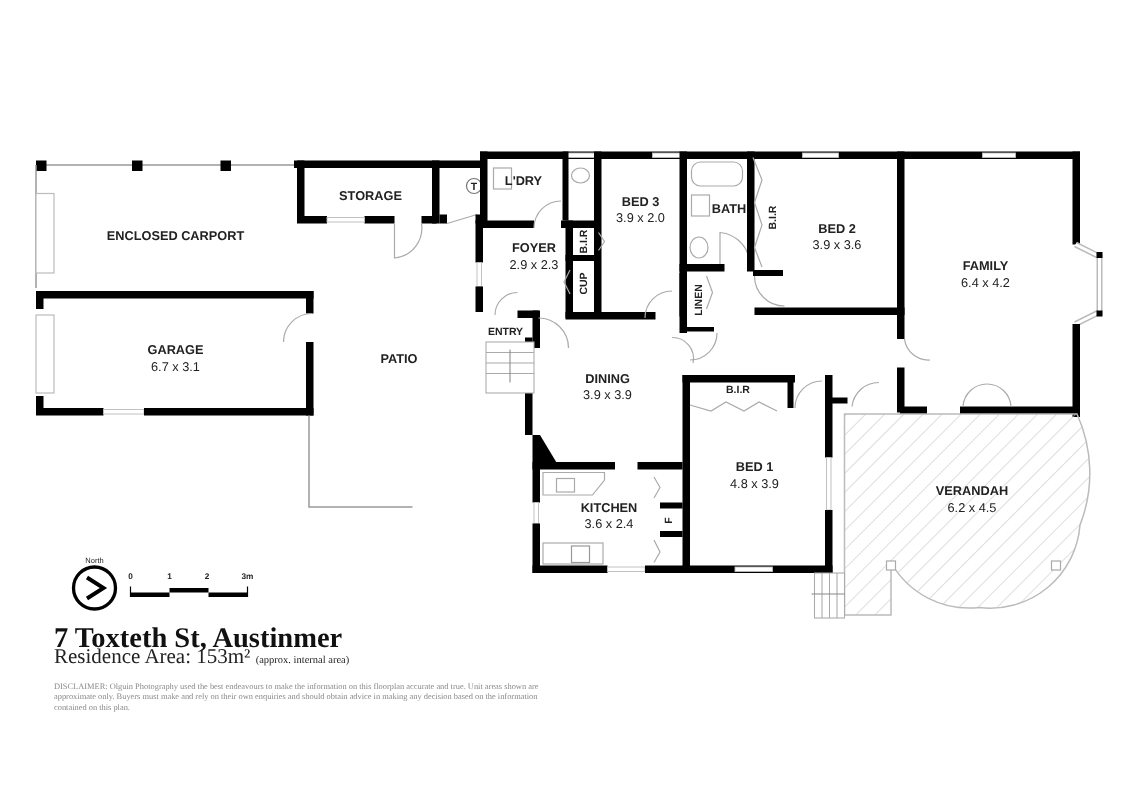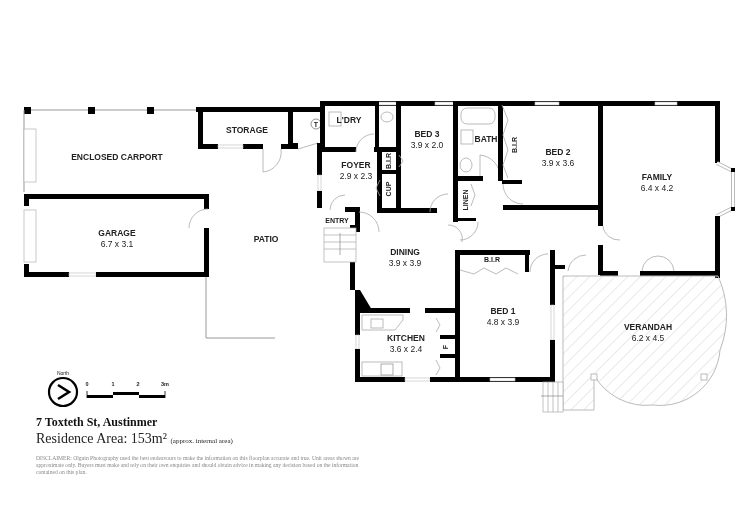--- a/index.html
+++ b/index.html
@@ -5,21 +5,21 @@
   html, body { margin:0; padding:0; background:#ffffff; }
   body { width:750px; height:530px; position:relative; overflow:hidden; font-family:"Liberation Sans", sans-serif; }
   #plan { position:absolute; left:0; top:0; width:750px; height:530px; }
   .room-label { font-family:"Liberation Sans", sans-serif; font-weight:bold; font-size:8.5px; fill:#222; text-anchor:middle; }
   .room-dim { font-family:"Liberation Sans", sans-serif; font-size:8.5px; fill:#222; text-anchor:middle; }
   .small-label { font-family:"Liberation Sans", sans-serif; font-weight:bold; font-size:7px; fill:#222; text-anchor:middle; }
   .wall { fill:#000; }
   .thin { stroke:#999; stroke-width:1; fill:none; }
   .door { stroke:#aaa; stroke-width:0.8; fill:none; }
   .window { fill:#fff; stroke:#bbb; stroke-width:0.6; }
-  .title { position:absolute; left:36px; top:415px; font-family:"Liberation Serif", serif; font-weight:bold; font-size:12px; color:#111; margin:0;text-align:center; }
+  .title { position:absolute; left:36px; top:415px; font-family:"Liberation Serif", serif; font-weight:bold; font-size:19px; color:#111; margin:0;text-align:center; }
   .area { position:absolute; left:36px; top:431px; font-family:"Liberation Serif", serif; font-size:14px; color:#222; margin:0; }
   .area .note { font-size:7px; }
   .disclaimer { position:absolute; left:36px; top:455px; width:330px; font-family:"Liberation Serif", serif; font-size:5.6px; line-height:7.2px; color:#888; margin:0; }
   .north-label { font-family:"Liberation Sans", sans-serif; font-size:5px; fill:#222; text-anchor:middle; }
   .scale-label { font-family:"Liberation Sans", sans-serif; font-size:5.5px; font-weight:bold; fill:#222; text-anchor:middle; }
 </style>
 </head>
 <body>
 
 <svg id="plan" viewBox="0 0 750 530" xmlns="http://www.w3.org/2000/svg">

